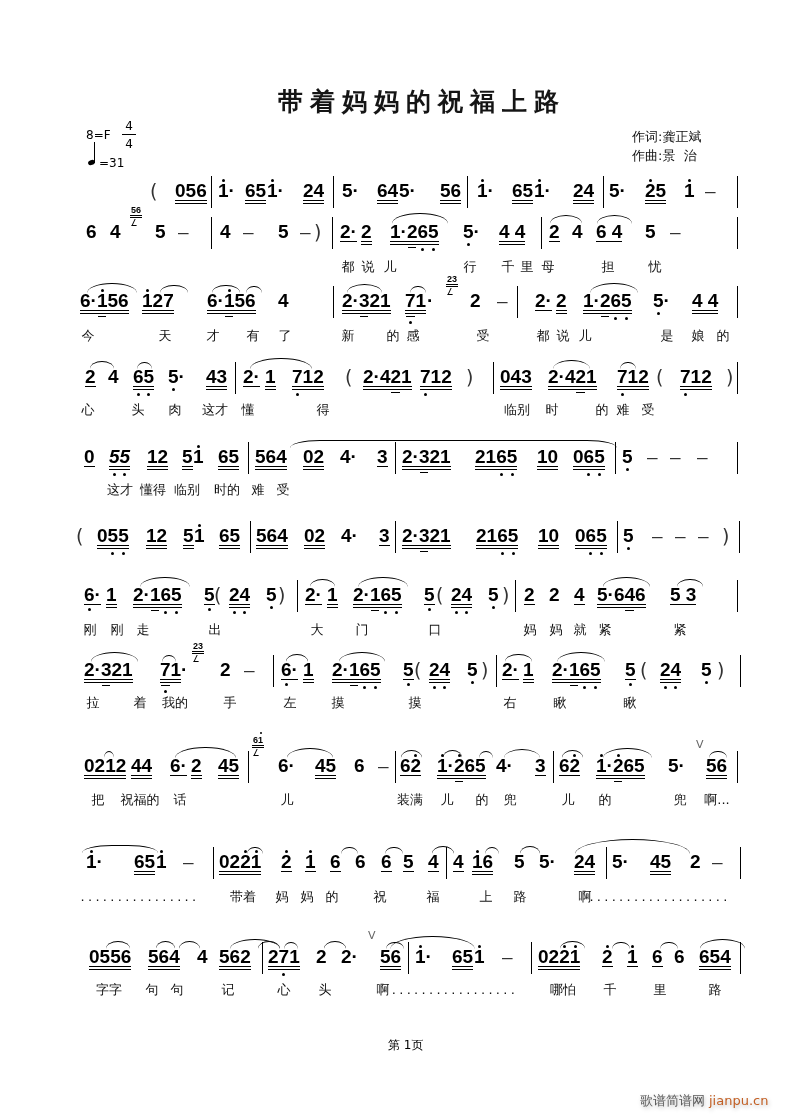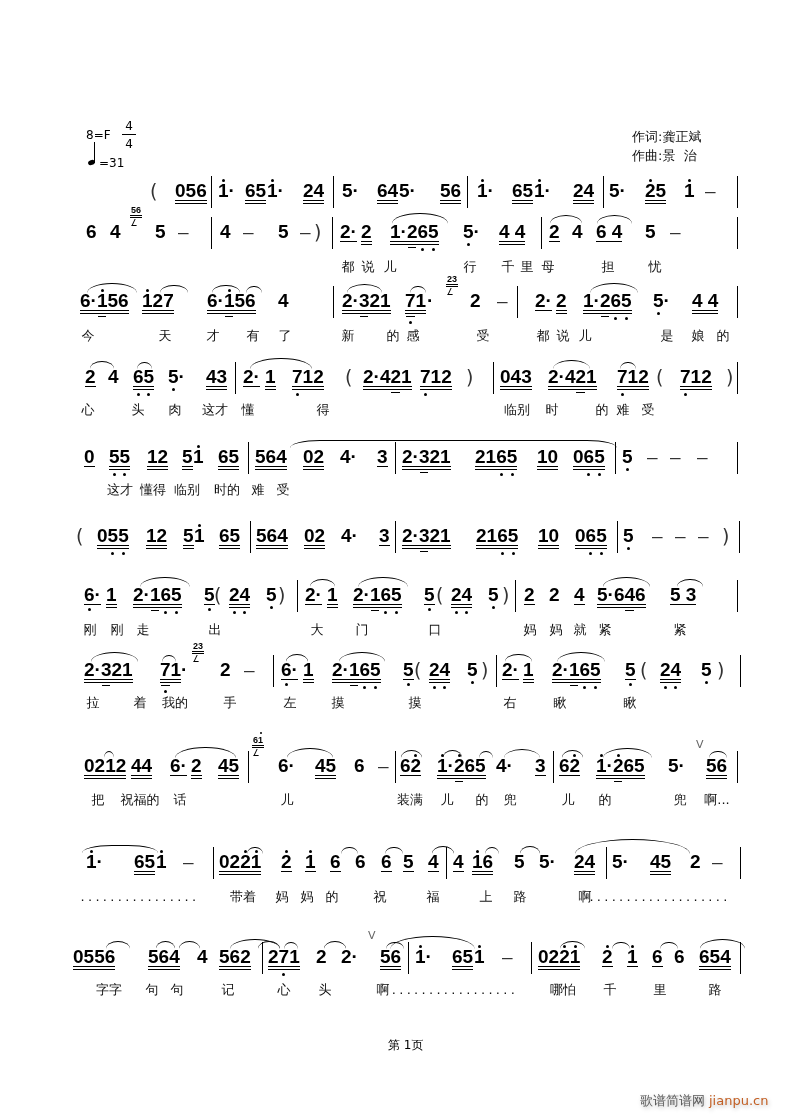--- a/index.html
+++ b/index.html
@@ -58,20 +58,21 @@
   .page-num { position:absolute; left:388px; top:1037px; font-size:12px; font-family:"DejaVu Sans", sans-serif; }
   .watermark { position:absolute; left:640px; top:1092px; font-size:13px; white-space:nowrap;
                text-shadow:1px 2px 4px #bbb; font-family:"DejaVu Sans", sans-serif; }
   .wm-cn { color:#5a5a5a; }
   .wm-en { color:#c25f24; margin-left:4px; }
 </style>
 </head>
 <body>
 
 <div id="page">
+  <div class="title">带着妈妈的祝福上路</div>
 
   <div class="key">8=F</div>
   <div class="ts">
     <span class="top">4</span>
     <span class="bot">4</span>
   </div>
   <div class="qnote">
     <span class="stem"></span>
     <span class="head"></span>
   </div>
@@ -220,21 +221,21 @@
         <span class="lyric" style="left: 248px; top: 36px;">懂</span>
         <span class="lyric" style="left: 323px; top: 36px;">得</span>
         <span class="lyric" style="left: 517px; top: 36px;">临别</span>
         <span class="lyric" style="left: 552px; top: 36px;">时</span>
         <span class="lyric" style="left: 602px; top: 36px;">的</span>
         <span class="lyric" style="left: 623px; top: 36px;">难</span>
         <span class="lyric" style="left: 648px; top: 36px;">受</span>
       </div>
       <div class="system" style="top: 446px;">
         <div class="note u1" style="left: 84px;"><span class="c"><span class="ct">0</span></span></div>
-        <div class="note u2" style="left: 109px;"><span class="c lo"><span class="ct">5</span></span><span class="c lo"><span class="ct">5</span></span></div>
+        <div class="note u2" style="left: 109px; font-style: italic;"><span class="c lo"><span class="ct">5</span></span><span class="c lo"><span class="ct">5</span></span></div>
         <div class="note u2" style="left: 147px;"><span class="c"><span class="ct">1</span></span><span class="c"><span class="ct">2</span></span></div>
         <div class="note u2" style="left: 182px;"><span class="c"><span class="ct">5</span></span></div>
         <div class="note u0" style="left: 193px;"><span class="c hi"><span class="ct">1</span></span></div>
         <div class="note u2" style="left: 218px;"><span class="c"><span class="ct">6</span></span><span class="c"><span class="ct">5</span></span></div>
         <div class="note u2" style="left: 255px;"><span class="c"><span class="ct">5</span></span><span class="c"><span class="ct">6</span></span><span class="c"><span class="ct">4</span></span></div>
         <div class="note u2" style="left: 303px;"><span class="c"><span class="ct">0</span></span><span class="c"><span class="ct">2</span></span></div>
         <div class="note u0" style="left: 340px;"><span class="c"><span class="ct">4</span></span><span class="c"><span class="ct">·</span></span></div>
         <div class="note u1" style="left: 377px;"><span class="c"><span class="ct">3</span></span></div>
         <div class="note u2" style="left: 402px;"><span class="c"><span class="ct">2</span></span><span class="c"><span class="ct">·</span></span><span class="c hasd"><span class="ct">3</span><i class="dash"></i></span><span class="c"><span class="ct">2</span></span><span class="c"><span class="ct">1</span></span></div>
         <div class="note u2" style="left: 475px;"><span class="c"><span class="ct">2</span></span><span class="c"><span class="ct">1</span></span><span class="c lo"><span class="ct">6</span></span><span class="c lo"><span class="ct">5</span></span></div>
@@ -454,21 +455,21 @@
         <span class="lyric" style="left: 307px; top: 38px;">妈</span>
         <span class="lyric" style="left: 332px; top: 38px;">的</span>
         <span class="lyric" style="left: 380px; top: 38px;">祝</span>
         <span class="lyric" style="left: 433px; top: 38px;">福</span>
         <span class="lyric" style="left: 486px; top: 38px;">上</span>
         <span class="lyric" style="left: 520px; top: 38px;">路</span>
         <span class="lyric" style="left: 585px; top: 38px;">啊</span>
         <span class="lyric leader" style="left: 660px; top: 38px;">...................</span>
       </div>
       <div class="system" style="top: 946px;">
-        <div class="note u2" style="left: 73px;"><span class="c"><span class="ct">0</span></span><span class="c"><span class="ct">5</span></span><span class="c"><span class="ct">5</span></span><span class="c"><span class="ct">6</span></span></div>
+        <div class="note u2" style="left: 89px;"><span class="c"><span class="ct">0</span></span><span class="c"><span class="ct">5</span></span><span class="c"><span class="ct">5</span></span><span class="c"><span class="ct">6</span></span></div>
         <div class="note u2" style="left: 148px;"><span class="c"><span class="ct">5</span></span><span class="c"><span class="ct">6</span></span><span class="c"><span class="ct">4</span></span></div>
         <div class="note u0" style="left: 197px;"><span class="c"><span class="ct">4</span></span></div>
         <div class="note u2" style="left: 219px;"><span class="c"><span class="ct">5</span></span><span class="c"><span class="ct">6</span></span><span class="c"><span class="ct">2</span></span></div>
         <div class="note u2" style="left: 268px;"><span class="c"><span class="ct">2</span></span><span class="c lo"><span class="ct">7</span></span><span class="c"><span class="ct">1</span></span></div>
         <div class="note u0" style="left: 316px;"><span class="c"><span class="ct">2</span></span></div>
         <div class="note u0" style="left: 341px;"><span class="c"><span class="ct">2</span></span><span class="c"><span class="ct">·</span></span></div>
         <div class="note u2" style="left: 380px;"><span class="c"><span class="ct">5</span></span><span class="c"><span class="ct">6</span></span></div>
         <div class="note u0" style="left: 415px;"><span class="c hi"><span class="ct">1</span></span><span class="c"><span class="ct">·</span></span></div>
         <div class="note u2" style="left: 452px;"><span class="c"><span class="ct">6</span></span><span class="c"><span class="ct">5</span></span></div>
         <div class="note u0" style="left: 474px;"><span class="c hi"><span class="ct">1</span></span></div>

